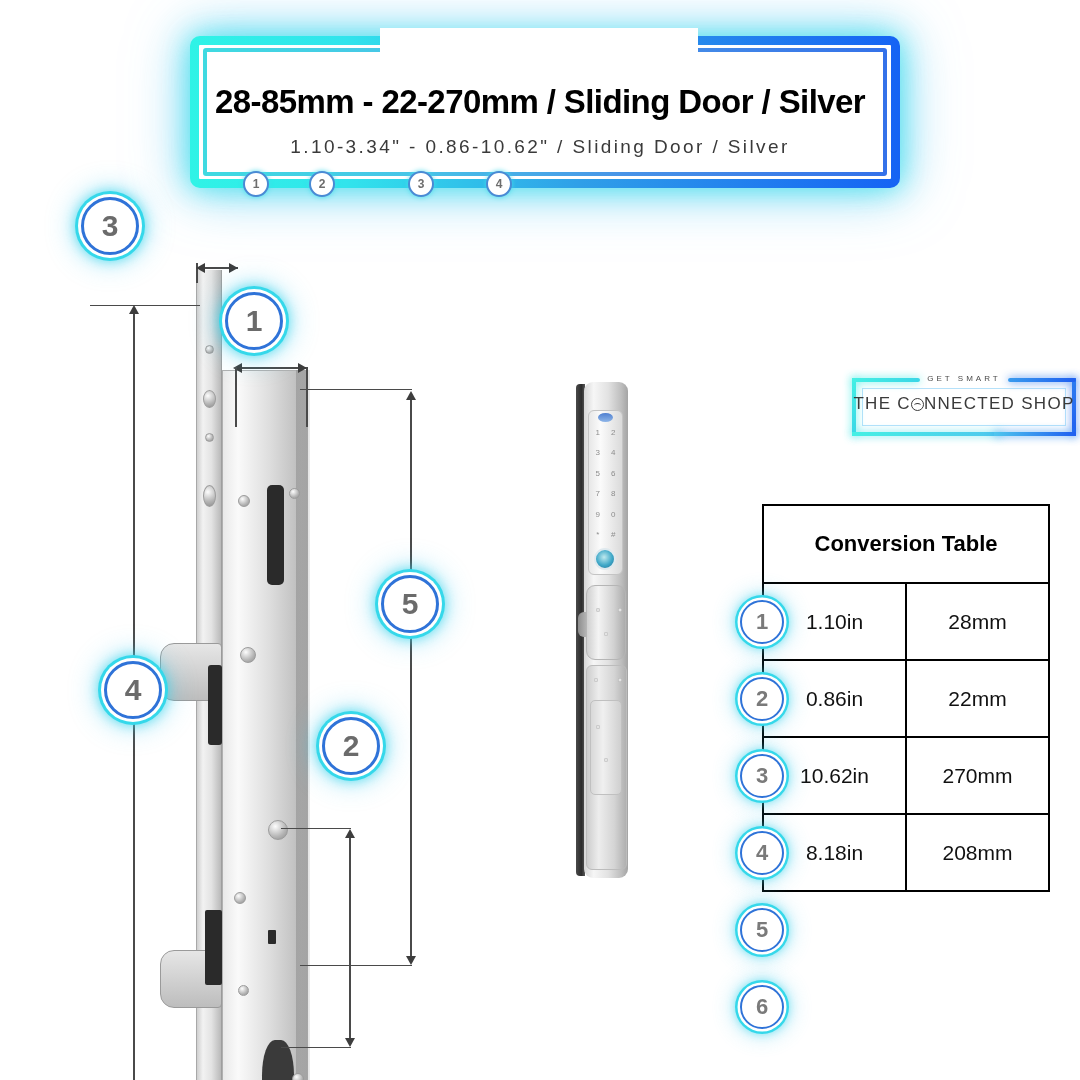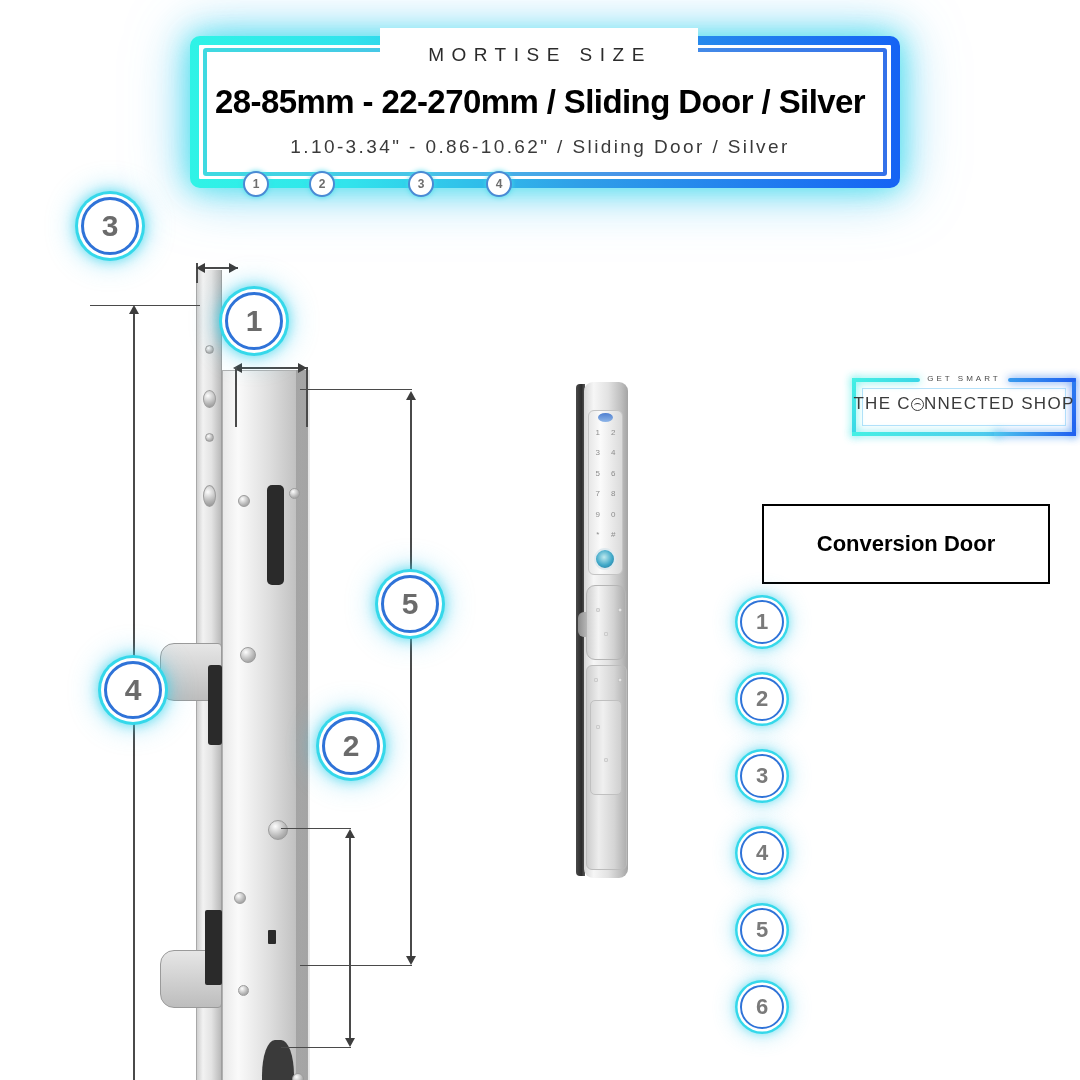--- a/index.html
+++ b/index.html
@@ -255,21 +255,20 @@
   }
 </style>
 </head>
 <body>
 
 <div id="header">
   <div class="frame-outer"></div>
   <div class="frame-inner"></div>
   <div class="frame-mask-top"></div>
 
-  <div id="eyebrow">MORTISE SIZE</div>
   <div id="title">28-85mm - 22-270mm / Sliding Door / Silver</div>
   <div id="subtitle">1.10-3.34" - 0.86-10.62" / Sliding Door / Silver</div>
 
   <div class="hdr-badge" style="left:243px; top:171px;">1</div>
   <div class="hdr-badge" style="left:309px; top:171px;">2</div>
   <div class="hdr-badge" style="left:408px; top:171px;">3</div>
   <div class="hdr-badge" style="left:486px; top:171px;">4</div>
 </div>
 
 <div id="diagram">
@@ -380,24 +379,40 @@
   <div class="logo-frame-r-bot"></div>
   <div class="logo-inner-line"></div>
   <div id="logo-eyebrow">GET SMART</div>
   <div id="logo-name"><span>THE C</span><span class="logo-o"></span><span>NNECTED SHOP</span></div>
 </div>
 
 <div id="table-wrap">
   <table id="conv">
     <thead>
       <tr>
-        <th colspan="2">Conversion Door</th>
+        <th colspan="2">Conversion Table</th>
       </tr>
     </thead>
     <tbody>
+      <tr>
+        <td class="col-in">1.10in</td>
+        <td class="col-mm">28mm</td>
+      </tr>
+      <tr>
+        <td class="col-in">0.86in</td>
+        <td class="col-mm">22mm</td>
+      </tr>
+      <tr>
+        <td class="col-in">10.62in</td>
+        <td class="col-mm">270mm</td>
+      </tr>
+      <tr>
+        <td class="col-in">8.18in</td>
+        <td class="col-mm">208mm</td>
+      </tr>
     </tbody>
   </table>
 
   <div class="tbl-badge" style="top:96px;">1</div>
   <div class="tbl-badge" style="top:173px;">2</div>
   <div class="tbl-badge" style="top:250px;">3</div>
   <div class="tbl-badge" style="top:327px;">4</div>
   <div class="tbl-badge" style="top:404px;">5</div>
   <div class="tbl-badge" style="top:481px;">6</div>
 </div>

